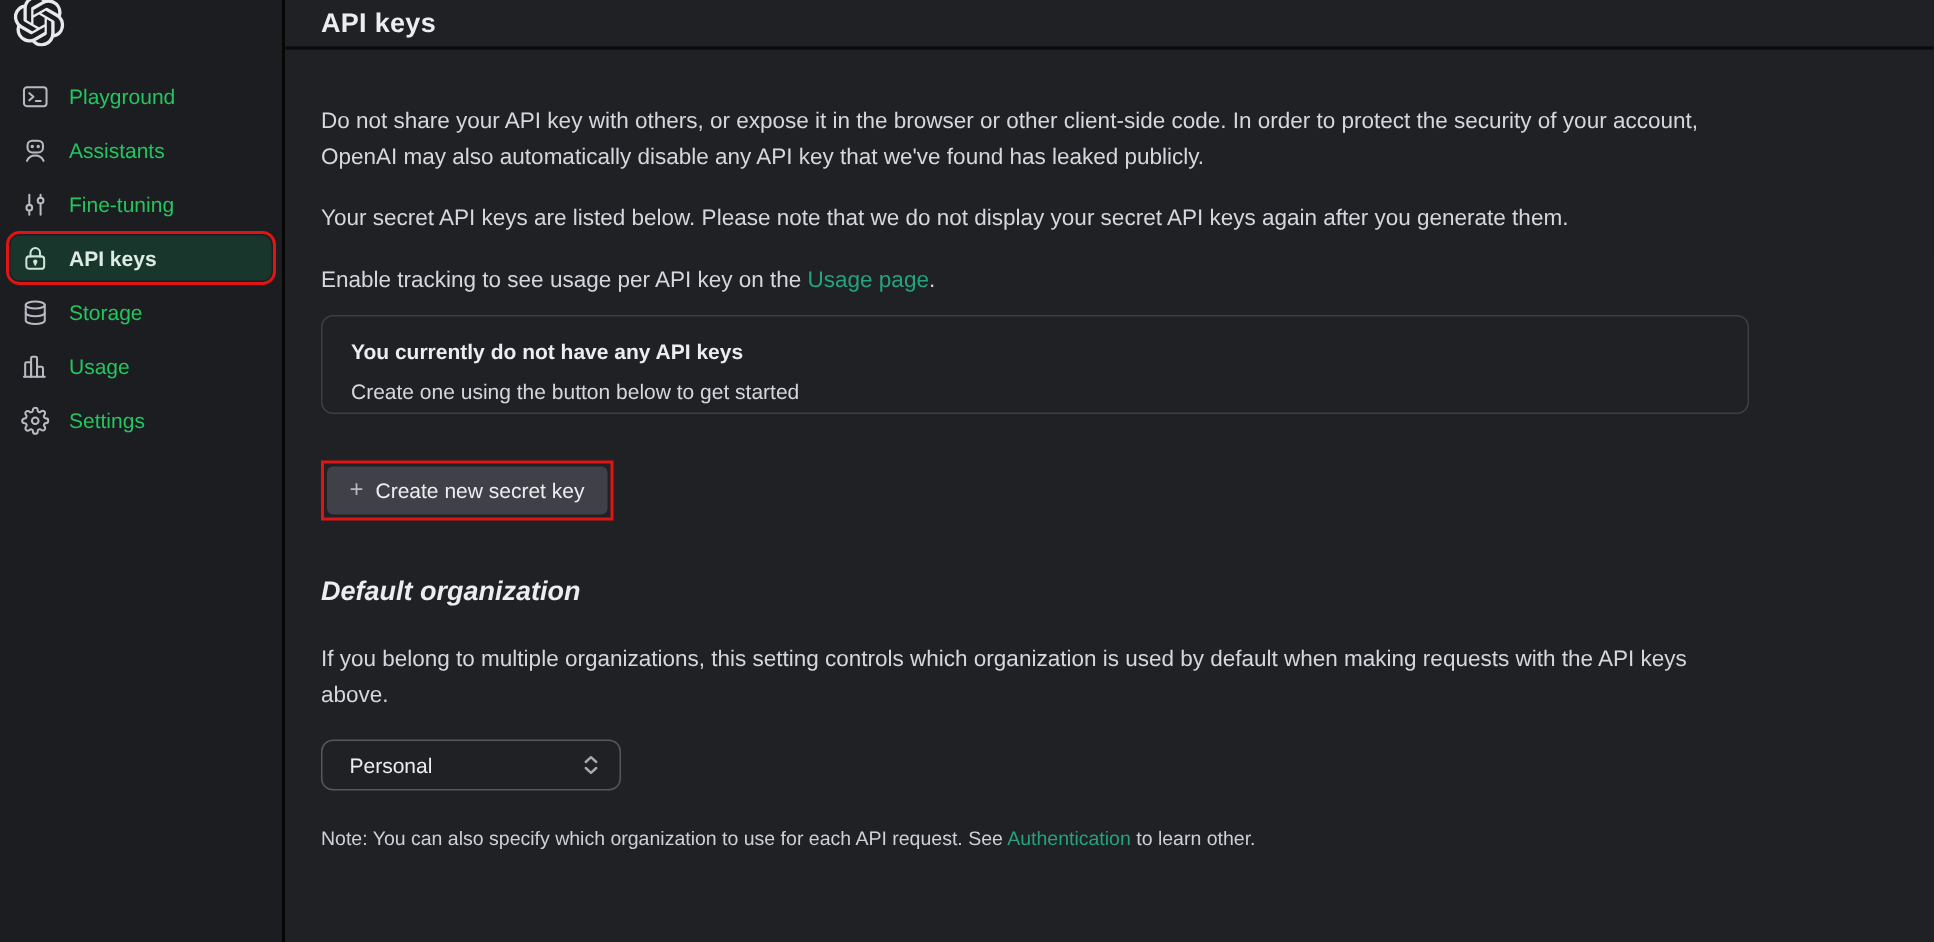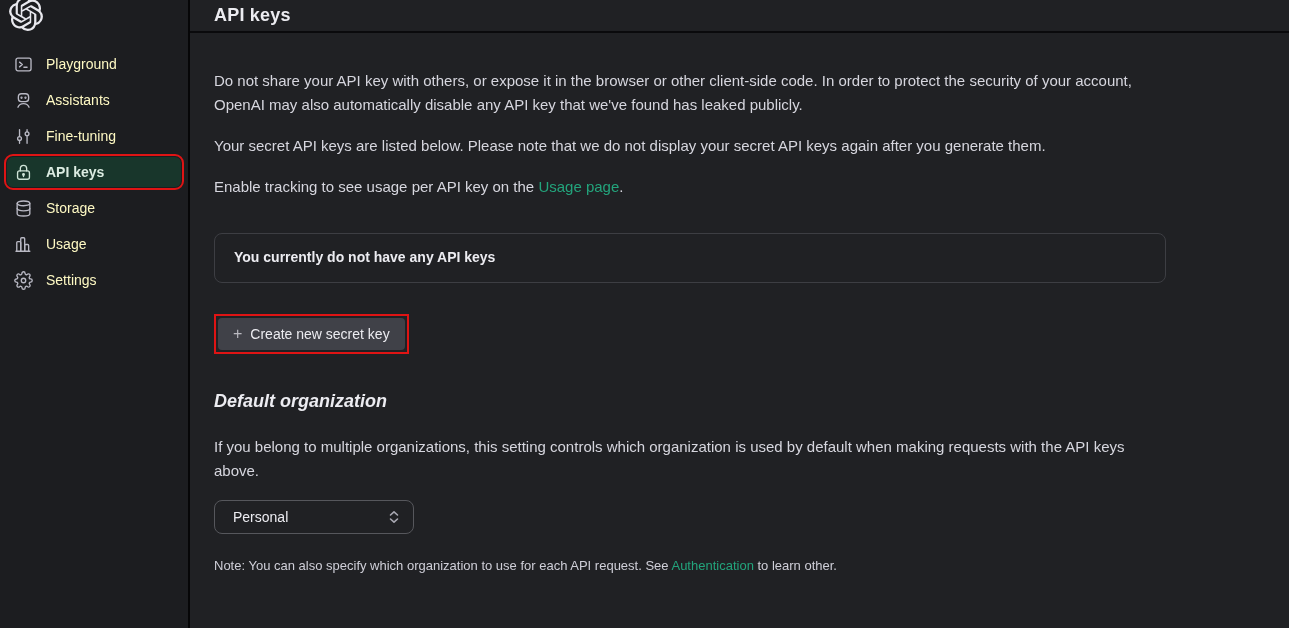--- a/index.html
+++ b/index.html
@@ -6,38 +6,38 @@
   html,body { width:1289px; height:628px; background:#202124; overflow:hidden; }
   body { font-family:"Liberation Sans","DejaVu Sans",sans-serif; -webkit-font-smoothing:antialiased; }
   .app { display:flex; width:1289px; height:628px; }
 
   
   .sidebar { width:190px; flex:none; background:#1c1d20; border-right:2px solid #060607; padding-top:0; }
   .logo-wrap { padding:0 0 0 9px; margin-top:-3px; height:46px; display:flex; align-items:flex-start; }
   .logo-wrap svg { width:34px; height:34px; fill:#e8e8ee; }
   .nav { margin-top:6px; padding:0 7px; }
   .nav-item { display:flex; align-items:center; gap:13px; height:30px; margin-bottom:6px;
-              padding:0 0 0 7px; border-radius:6px; color:#fef9c3; font-size:14px; cursor:pointer; }
+              padding:0 0 0 7px; border-radius:6px; color:#22c55e; font-size:14px; cursor:pointer; }
   .nav-item svg { width:19px; height:19px; stroke:#b9b9c4; stroke-width:1.7; fill:none;
                   stroke-linecap:round; stroke-linejoin:round; flex:none; }
   .nav-item.selected { background:#18362b; color:#dcece2; font-weight:700; outline:2px solid #df1414; outline-offset:1px; }
   .nav-item.selected svg { stroke:#cfe4d8; }
 
   
   .main { flex:1; display:flex; flex-direction:column; background:#202124; }
   .page-header { height:33px; flex:none; border-bottom:2px solid #0a0a0c; display:flex; align-items:center; padding-left:24px; }
   .page-title { font-size:18px; font-weight:700; color:#ececf1; letter-spacing:.2px; }
 
   .content { padding:36px 0 0 24px; }
   .content > * { width:952px; }
   .para { font-size:15px; line-height:24px; color:#d6d6de; margin-bottom:17px; }
   .para.tracking { margin-bottom:0; }
   a.green-link { color:#23a47c; text-decoration:none; cursor:pointer; }
 
-  .empty-card { margin-top:34px; border:1px solid #3d3e43; border-radius:8px; padding:15px 19px 17px; background:transparent; }
+  .empty-card { margin-top:11px; border:1px solid #3d3e43; border-radius:8px; padding:15px 19px 6px; background:transparent; }
   .empty-card .card-title { font-size:14px; font-weight:700; color:#ececf1; }
   .empty-card .card-sub { font-size:14px; color:#d6d6de; margin-top:11px; }
 
   .btn-annotation { display:inline-block; margin-top:31px; border:2px solid #df1414; padding:2px; width:auto; }
   .create-btn { display:flex; align-items:center; gap:8px; background:#404148; border:none; border-radius:4px;
                 color:#ececf1; font-size:14px; font-family:inherit; padding:8px 15px; cursor:pointer; }
   .create-btn .plus { color:#b9b9c0; font-size:16px; line-height:14px; }
 
   .section-title { margin-top:37px; font-size:18px; font-weight:700; color:#ececf1;font-style:italic; }
   .org-desc { margin-top:23px; }
@@ -142,20 +142,21 @@
     <div class="content">
 
       <p class="para">Do not share your API key with others, or expose it in the browser or other client-side code. In order to protect the security of your account, OpenAI may also automatically disable any API key that we've found has leaked publicly.</p>
 
       <p class="para">Your secret API keys are listed below. Please note that we do not display your secret API keys again after you generate them.</p>
 
       <p class="para tracking"><span>Enable tracking to see usage per API key on the </span><a class="green-link">Usage page</a><span>.</span></p>
 
       <div class="empty-card">
         <div class="card-title">You currently do not have any API keys</div>
+        <div class="card-sub">Create one using the button below to get started</div>
       </div>
 
       <div class="btn-annotation">
         <button class="create-btn">
           <span class="plus">+</span>
           <span>Create new secret key</span>
         </button>
       </div>
 
       <h2 class="section-title">Default organization</h2>

